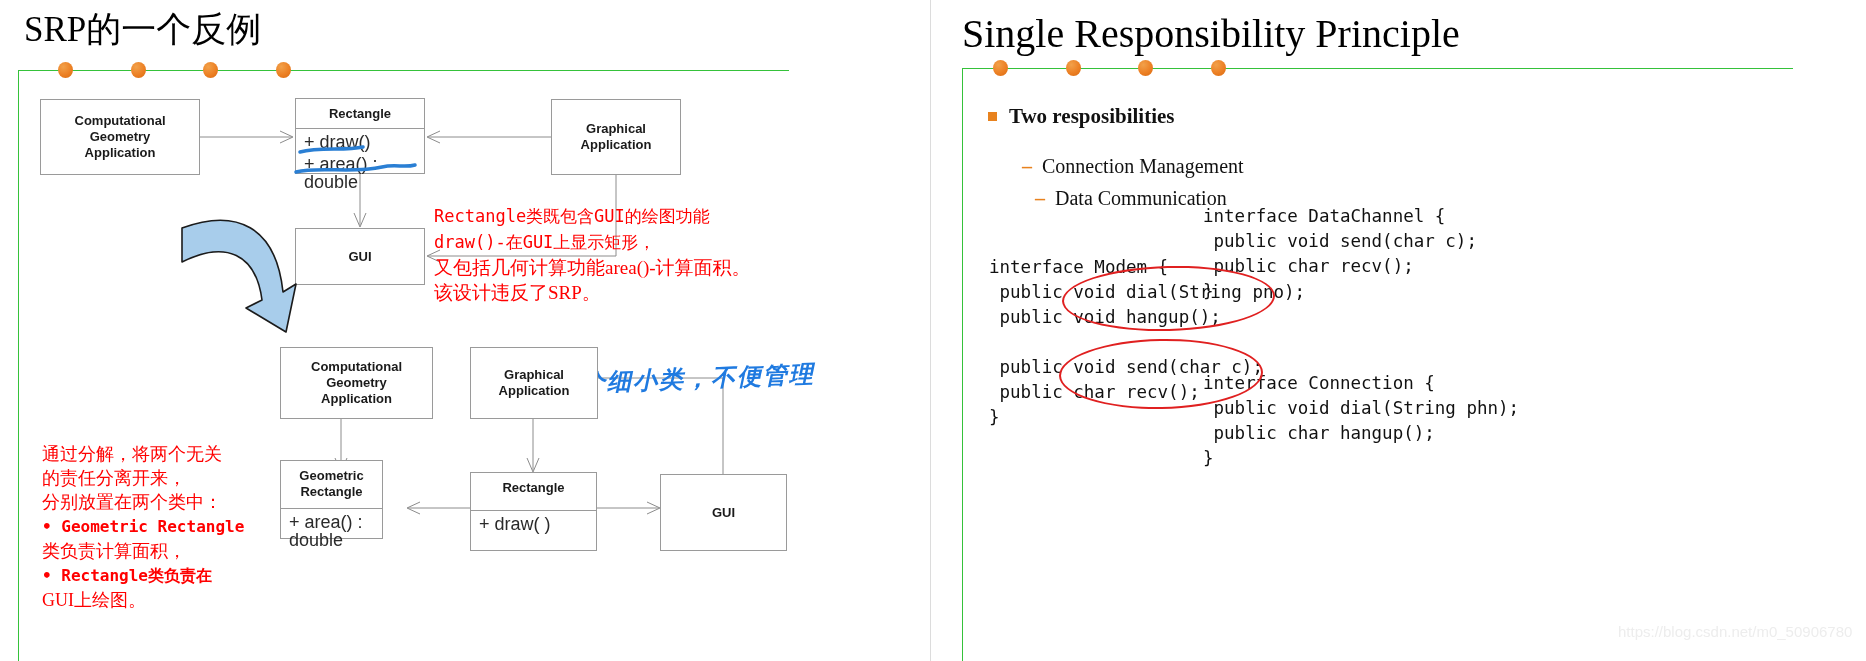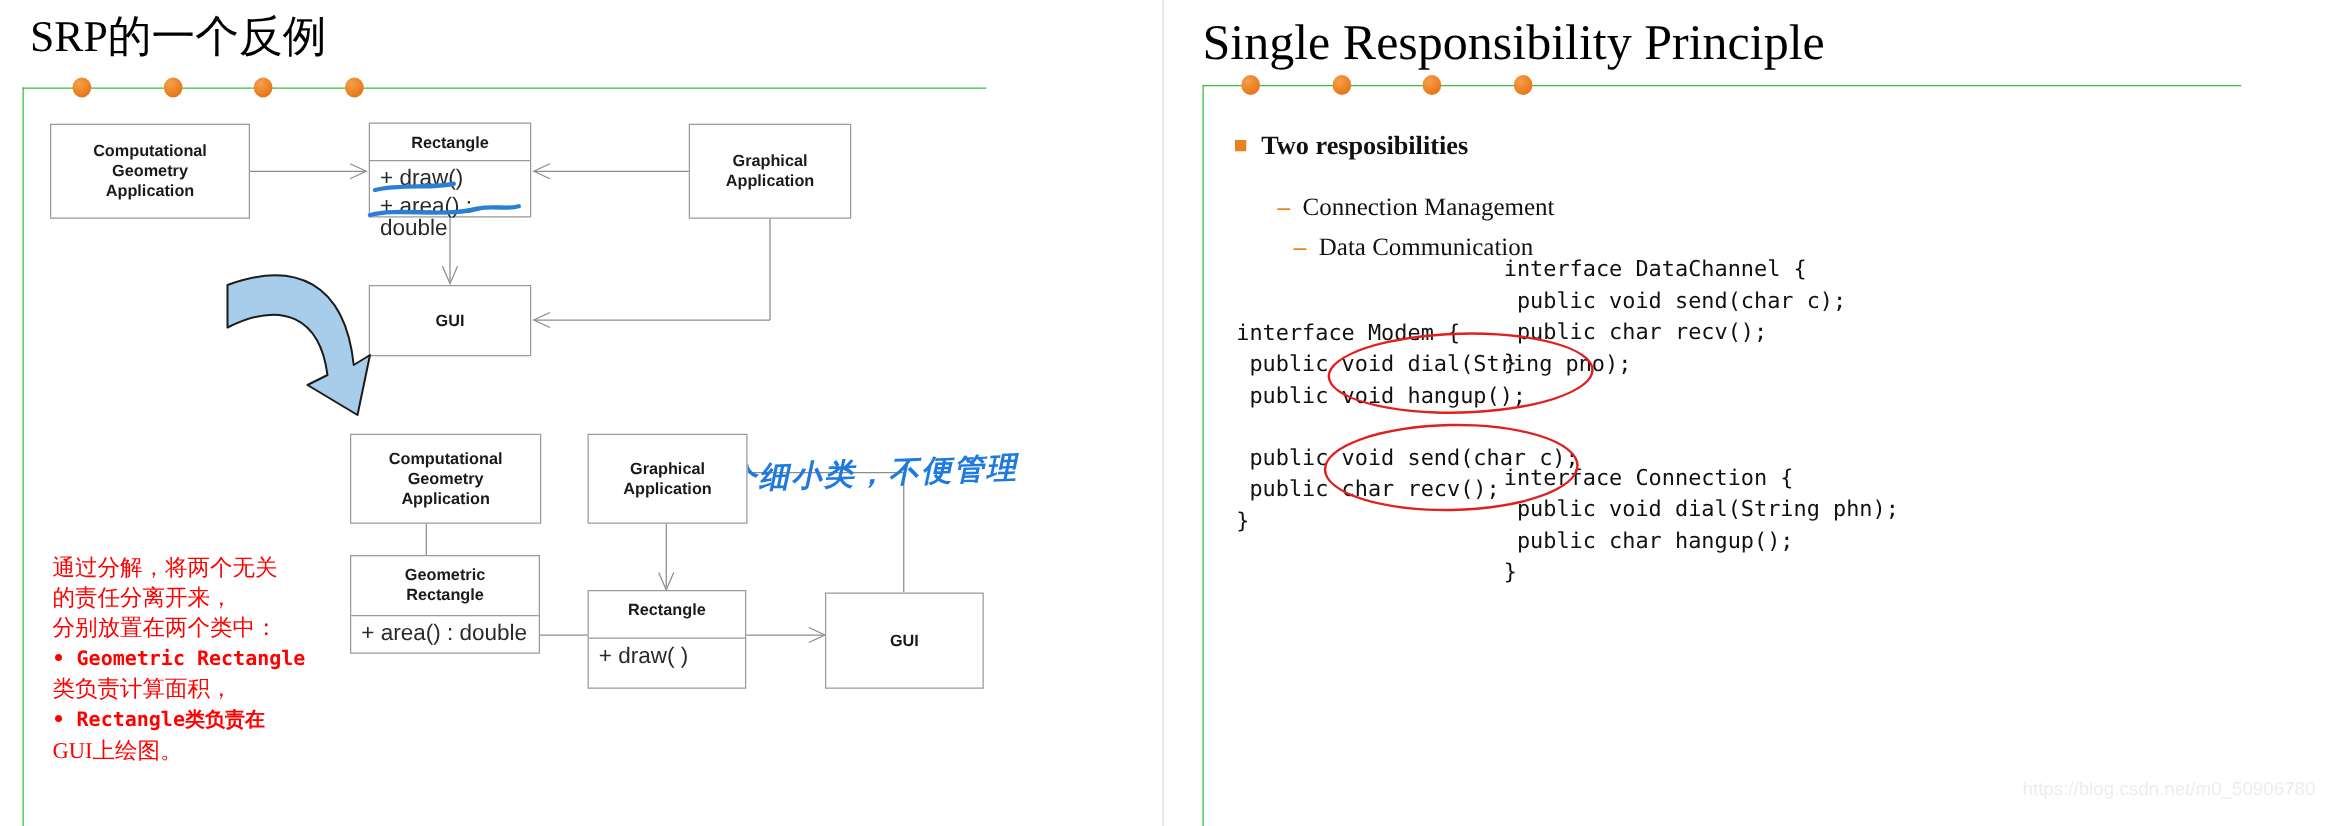--- a/index.html
+++ b/index.html
@@ -134,35 +134,39 @@
 
     <line x1="597" y1="508" x2="659" y2="508" stroke="#8c8c8c" stroke-width="1"></line>
     <polyline points="647,502 660,508 647,514" fill="none" stroke="#8c8c8c" stroke-width="1"></polyline>
 
     <line x1="597" y1="378" x2="723" y2="378" stroke="#8c8c8c" stroke-width="1"></line>
     <line x1="723" y1="378" x2="723" y2="474" stroke="#8c8c8c" stroke-width="1"></line>
 
     <path d="M182,228 C236,208 276,226 283,292 L296,284 L286,332 L246,308 L262,300 C256,254 226,240 182,262 Z" fill="#a8cdeb" stroke="#1b1b1b" stroke-width="1.6" stroke-linejoin="round"></path>
   </svg>
 
+  <div class="redtext" style="left:434px;top:203px"><span class="mono">Rectangle类既包含GUI的绘图功能</span>
+<span class="mono">draw()-在GUI上显示矩形，</span>
+<span>又包括几何计算功能area()-计算面积。</span>
+<span>该设计违反了SRP。</span></div>
 
   <div class="handwriting" style="left:503px;top:370px">存在多个细小类，不便管理</div>
 
   <div class="umlbox plain" style="left:280px;top:347px;width:153px;height:72px">
     <div class="hd" style="white-space:pre-line">Computational
 Geometry
 Application</div>
   </div>
 
   <div class="umlbox plain" style="left:470px;top:347px;width:128px;height:72px">
     <div class="hd" style="white-space:pre-line">Graphical
 Application</div>
   </div>
 
-  <div class="umlbox" style="left:280px;top:444px;width:152px;height:79px">
+  <div class="umlbox" style="left:280px;top:460px;width:103px;height:79px">
     <div class="hd" style="white-space:pre-line">Geometric
 Rectangle</div>
     <div class="sep" style="margin-top:2px"></div>
     <div class="row">+ area() : double</div>
   </div>
 
   <div class="umlbox" style="left:470px;top:472px;width:127px;height:79px">
     <div class="hd">Rectangle</div>
     <div class="sep" style="margin-top:8px"></div>
     <div class="row">+ draw( )</div>

